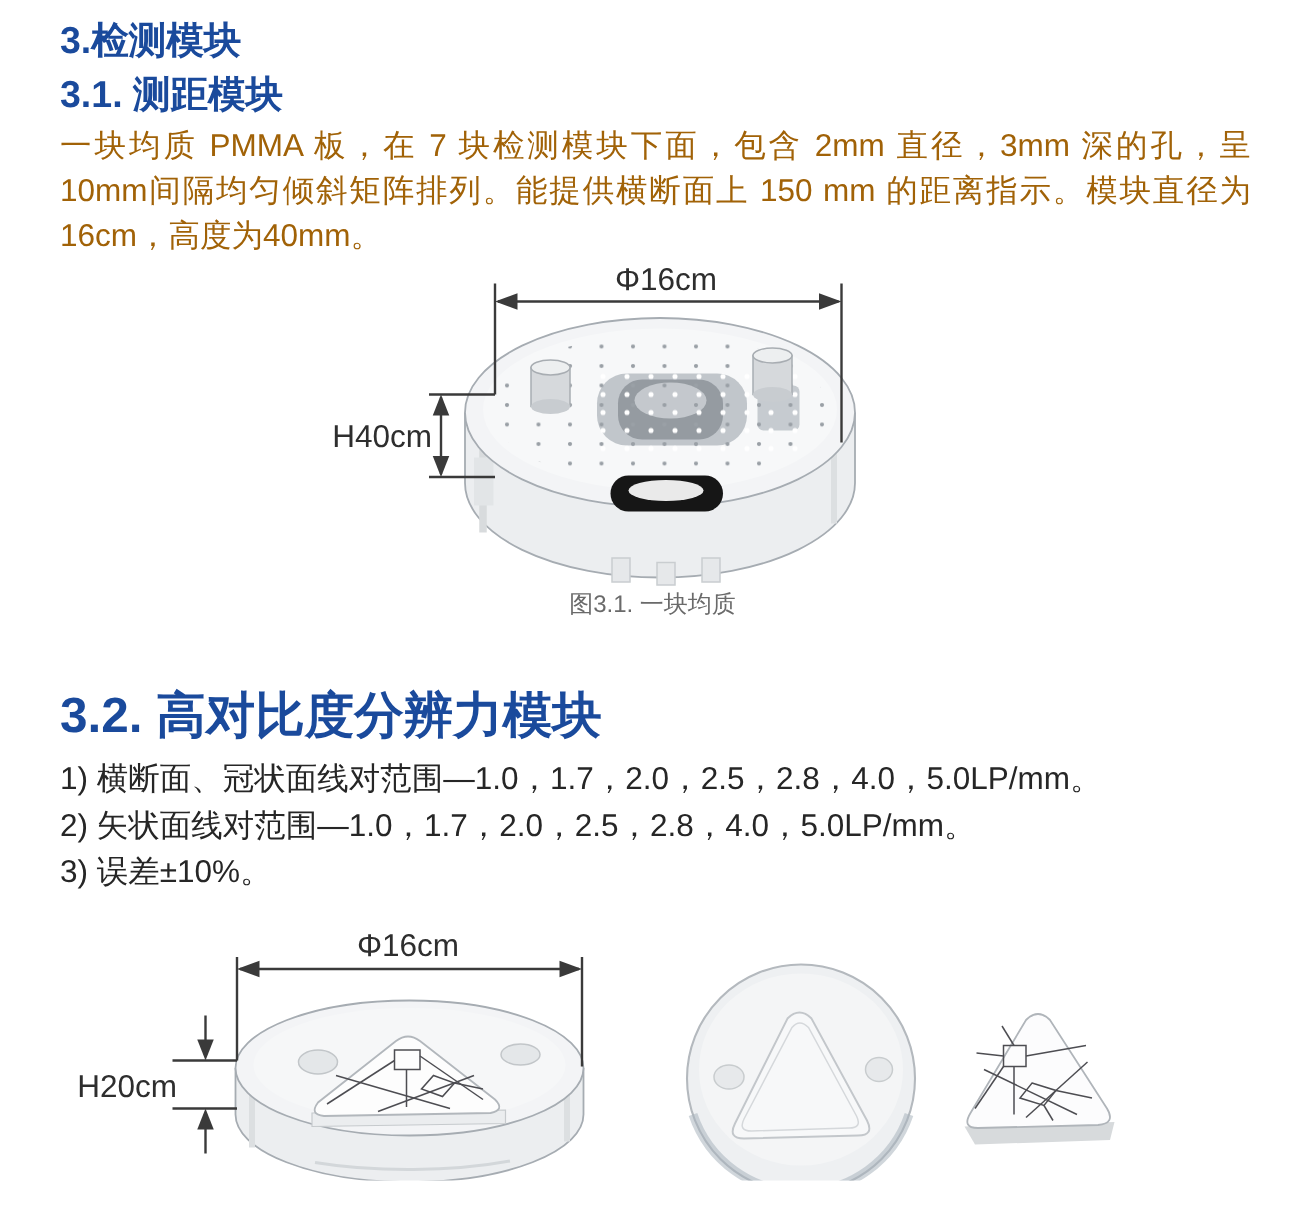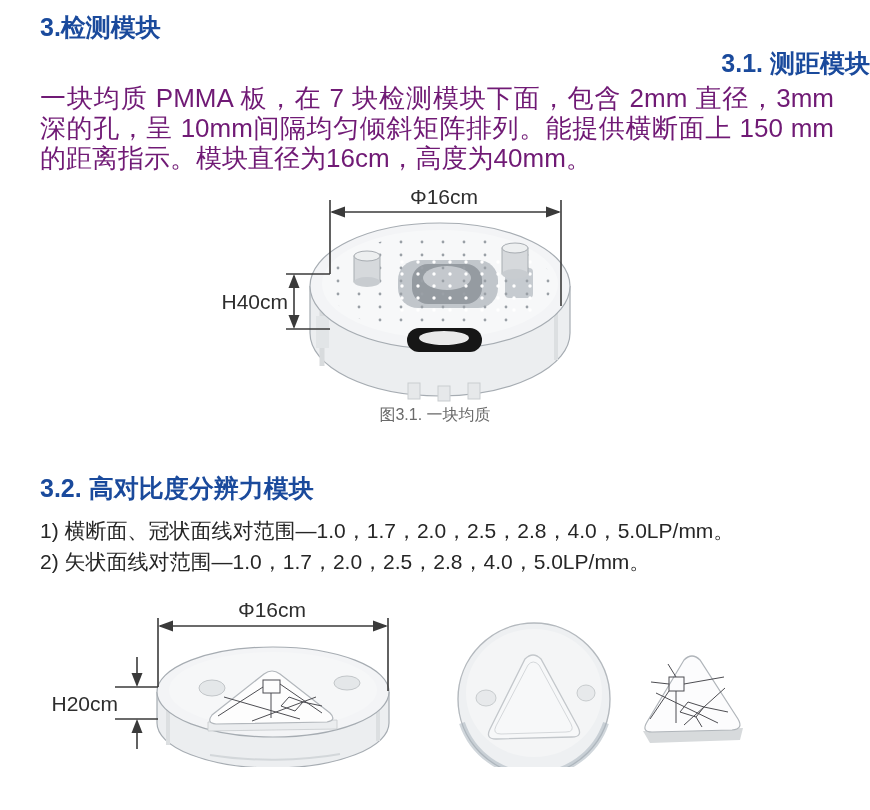--- a/index.html
+++ b/index.html
@@ -3,30 +3,30 @@
 <meta charset="utf-8">
 <style>
   html,body{margin:0;padding:0;}
   body{
     width:870px;height:810px;overflow:hidden;background:#ffffff;
     font-family:"Liberation Sans","DejaVu Sans",sans-serif;
     color:#262626;
   }
   .h-blue{color:#1a4a9c;font-weight:bold;}
   .sec-title{font-size:25px;line-height:30px;margin:12px 0 0 40px;}
-  .sub-title{font-size:25px;line-height:30px;margin:6px 0 0 40px;text-align:right;}
+  .sub-title{font-size:25px;line-height:30px;margin:6px 0 0 40px;}
   .body-text{
-    font-size:26px;line-height:30px;margin:5px 36px 15px 40px;
-    text-align:justify;text-justify:inter-ideograph;color:#701a75;
+    font-size:21px;line-height:30px;margin:5px 36px 4px 40px;
+    text-align:justify;text-justify:inter-ideograph;color:#a16207;
   }
   .fig{display:block;width:870px;}
   .fig-caption{
     text-align:center;font-size:16px;line-height:20px;color:#6a6a6a;margin:2px 0 0 0;
   }
-  .sub-title2{font-size:25px;line-height:30px;margin:48px 0 12px 40px;}
+  .sub-title2{font-size:33px;line-height:30px;margin:48px 0 12px 40px;}
   .spec-list{margin:6px 36px 0 40px;}
   .spec-list div{font-size:21px;line-height:31px;color:#262626;}
   .fig2{margin-top:8px;}
   svg text{font-family:"Liberation Sans","DejaVu Sans",sans-serif;}
   .dim-text{font-size:21px;fill:#2e2e2e;}
   .dim-line{stroke:#3a3a3a;stroke-width:1.6;fill:none;}
   .dim-arrow{fill:#3a3a3a;stroke:none;}
   .glass{fill:#f3f4f6;stroke:#a6acb2;stroke-width:1.2;}
   .glass-wall{fill:#eceef0;stroke:#a6acb2;stroke-width:1.2;}
   .pattern-line{stroke:#4d4d52;stroke-width:1;fill:none;}
@@ -110,20 +110,21 @@
   </g>
 </svg>
 
 <div class="fig-caption">图3.1. 一块均质</div>
 
 <h2 class="sub-title2 h-blue">3.2. 高对比度分辨力模块</h2>
 
 <div class="spec-list">
   <div>1) 横断面、冠状面线对范围—1.0，1.7，2.0，2.5，2.8，4.0，5.0LP/mm。</div>
   <div>2) 矢状面线对范围—1.0，1.7，2.0，2.5，2.8，4.0，5.0LP/mm。</div>
+  <div>3) 误差±10%。</div>
 </div>
 
 <svg class="fig fig2" width="870" height="182" viewBox="0 0 870 182">
 
   <g>
     <path class="glass-wall" d="M157,107 V138 A116,45 0 0 0 389,138 V107"></path>
     <path d="M168,118 V160" stroke="#dcdfe1" stroke-width="4" fill="none"></path>
     <path d="M378,118 V156" stroke="#dcdfe1" stroke-width="4" fill="none"></path>
     <path d="M210,170 A116,30 0 0 0 340,169" stroke="#d3d7da" stroke-width="2" fill="none"></path>
     <ellipse class="glass" cx="273" cy="107" rx="116" ry="45"></ellipse>

